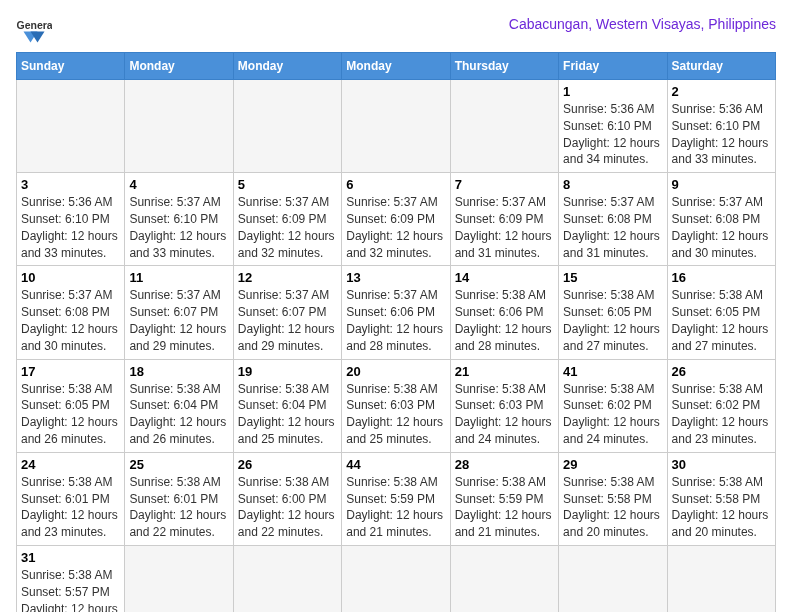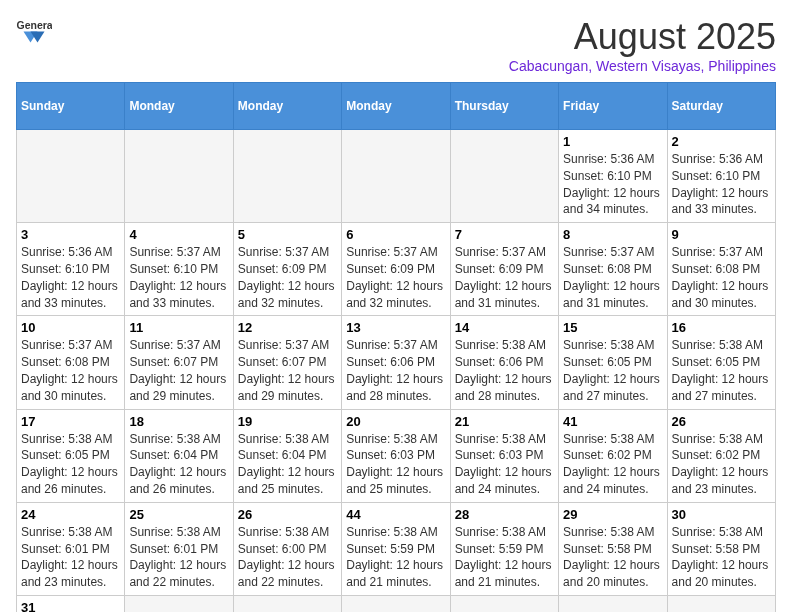--- a/index.html
+++ b/index.html
@@ -39,21 +39,21 @@
       text-align: center;
     }
     .calendar-table {
       width: 100%;
       border-collapse: collapse;
       font-size: 11px;
     }
     .calendar-table th {
       background: #4a90d9;
       color: #fff;
-      padding: 16px 4px;
+      padding: 6px 4px;
       text-align: left;
       font-size: 12px;
       font-weight: bold;
       border: 1px solid #3a80c9;
     }
     .calendar-table td {
       border: 1px solid #ccc;
       vertical-align: top;
       padding: 4px;
       width: calc(100% / 7);
@@ -83,21 +83,20 @@
 
 <div class="header-area">
   <div class="logo-area">
     <svg class="logo-icon" viewBox="0 0 50 40" xmlns="http://www.w3.org/2000/svg">
       <text x="0" y="18" font-family="Arial" font-size="15" font-weight="bold" fill="#333">General</text>
       <polygon points="10,22 30,22 20,38" fill="#4a90d9"></polygon>
       <polygon points="20,22 40,22 30,38" fill="#2a6db5"></polygon>
     </svg>
   </div>
   <div class="title-area">
-    <div class="month-year">August 2025</div>
     <div class="location">Cabacungan, Western Visayas, Philippines</div>
   </div>
 </div>
 
 <table class="calendar-table">
   <thead>
     <tr id="weekday-header">
     <th>Sunday</th>
         <th>Monday</th>
         <th>Monday</th>

